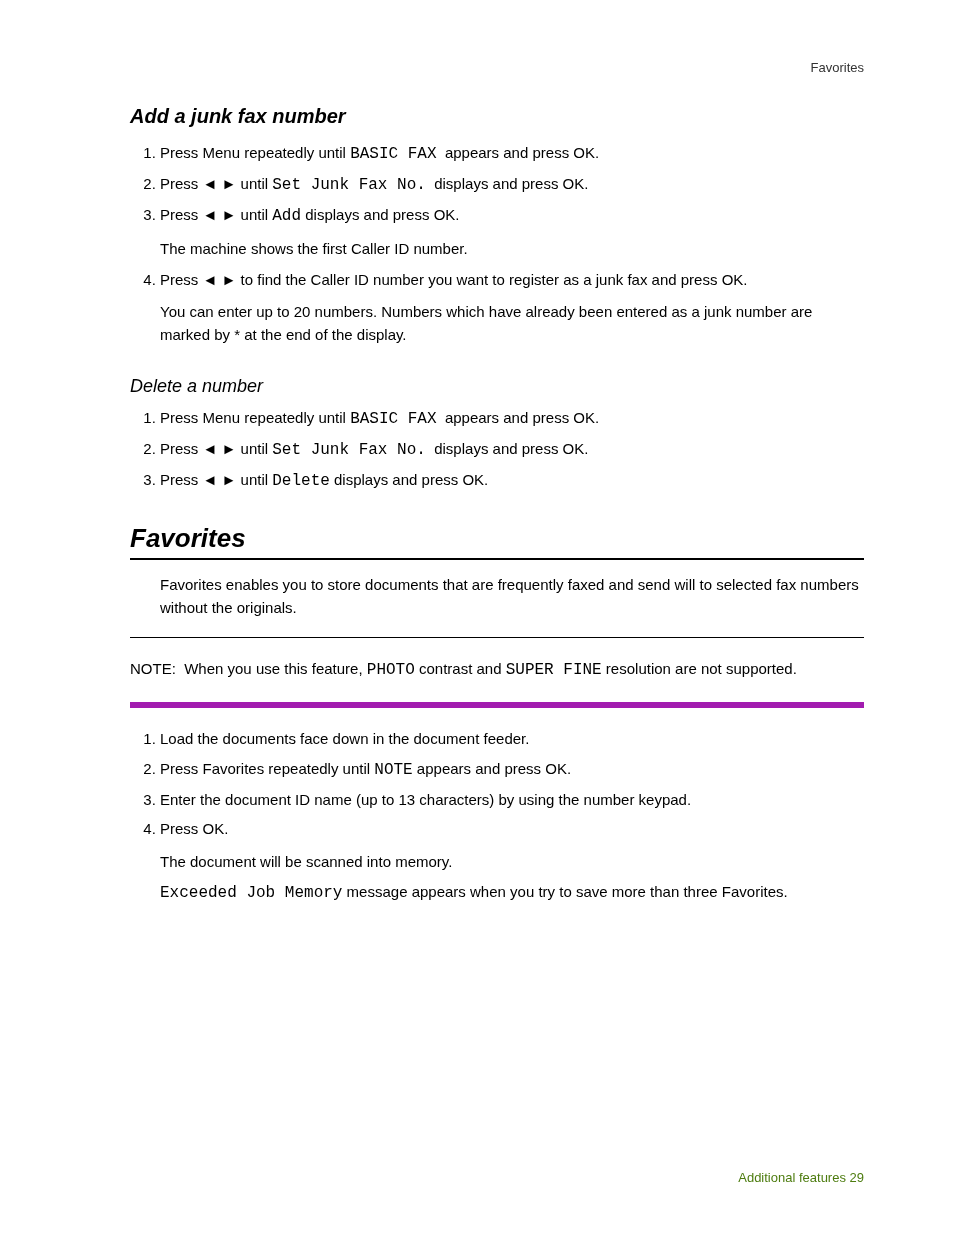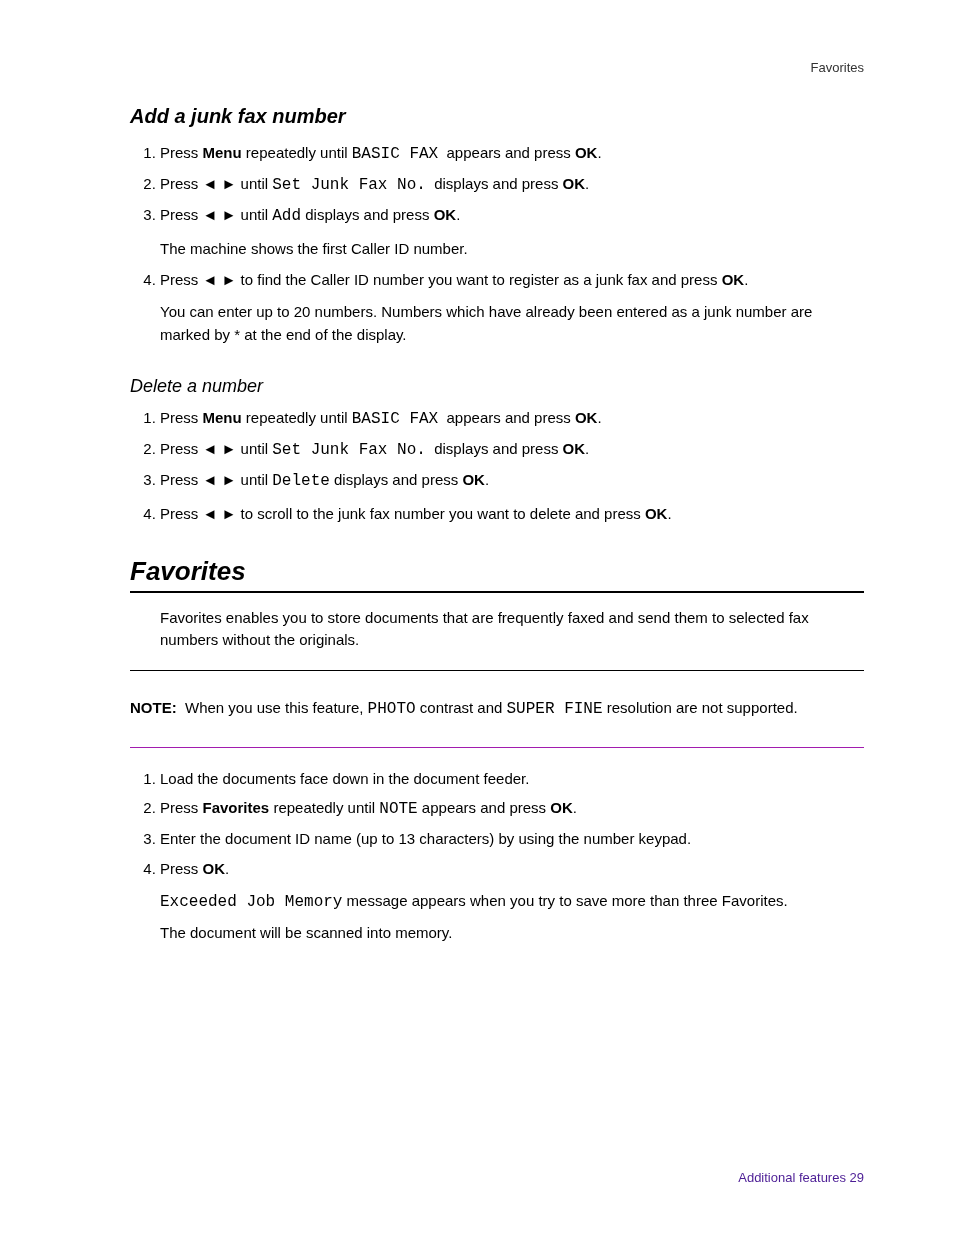--- a/index.html
+++ b/index.html
@@ -80,42 +80,42 @@
       font-size: 15px;
       line-height: 1.5;
     }
 
     code, .mono {
       font-family: 'Courier New', Courier, monospace;
       font-size: 16px;
     }
 
     strong {
-      font-weight: bold;
+      font-weight: normal;
     }
 
     .note-box {
       border-top: 1px solid #000;
-      border-bottom: 1px solid #a21caf;
-      padding: 26px 0;
+      border-bottom: 6px solid #a21caf;
+      padding: 20px 0;
       margin: 18px 0 20px 0;
     }
 
     .note-box p {
       margin: 0;
       font-size: 15px;
       line-height: 1.5;
     }
 
     .page-footer {
       position: absolute;
       bottom: 50px;
       right: 90px;
       font-size: 13px;
-      color: #4c1d95;
+      color: #4d7c0f;
     }
   </style>
 </head>
 <body>
 
 <div class="page">
 
   <div class="page-header">
     <span>Favorites</span>
   </div>
@@ -155,31 +155,26 @@
       </li>
       <li>
         Press ◄ ► until <code>Set Junk Fax No.</code>&nbsp; displays and press <strong>OK</strong>.
       </li>
       <li>
         Press ◄ ► until <code>Delete</code> displays and press <strong>OK</strong>.
       </li>
     </ol>
 
 
-    <ol start="4">
-      <li>
-        Press ◄ ► to scroll to the junk fax number you want to delete and press <strong>OK</strong>.
-      </li>
-    </ol>
   </div>
 
   <div>
     <div class="section-title large">Favorites</div>
 
-    <div class="indent-text">Favorites enables you to store documents that are frequently faxed and send them to selected fax numbers without the originals.</div>
+    <div class="indent-text">Favorites enables you to store documents that are frequently faxed and send will to selected fax numbers without the originals.</div>
 
     <div class="note-box">
       <p>
         <strong>NOTE:</strong>&nbsp;&nbsp;When you use this feature, <code>PHOTO</code> contrast and <code>SUPER FINE</code> resolution are not supported.
       </p>
     </div>
   </div>
 
   <div>
 
@@ -191,24 +186,24 @@
         Press <strong>Favorites</strong> repeatedly until <code>NOTE</code> appears and press <strong>OK</strong>.
       </li>
       <li>
         Enter the document ID name (up to 13 characters) by using the number keypad.
       </li>
       <li>
         Press <strong>OK</strong>.
       </li>
     </ol>
 
+    <div class="indent-text">The document will be scanned into memory.</div>
+
     <div class="indent-text">
       <code>Exceeded Job Memory</code> message appears when you try to save more than three Favorites.
     </div>
-
-    <div class="indent-text">The document will be scanned into memory.</div>
   </div>
 
   <div class="page-footer">
     <span>Additional features   29</span>
   </div>
 
 </div>
 
 </body></html>

